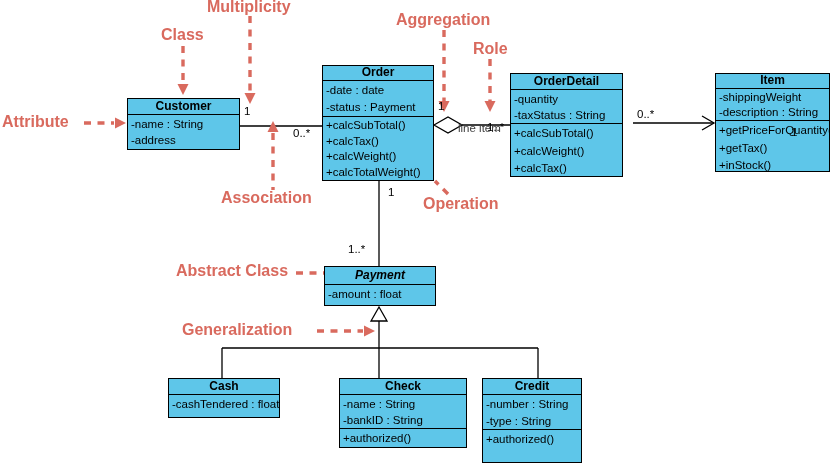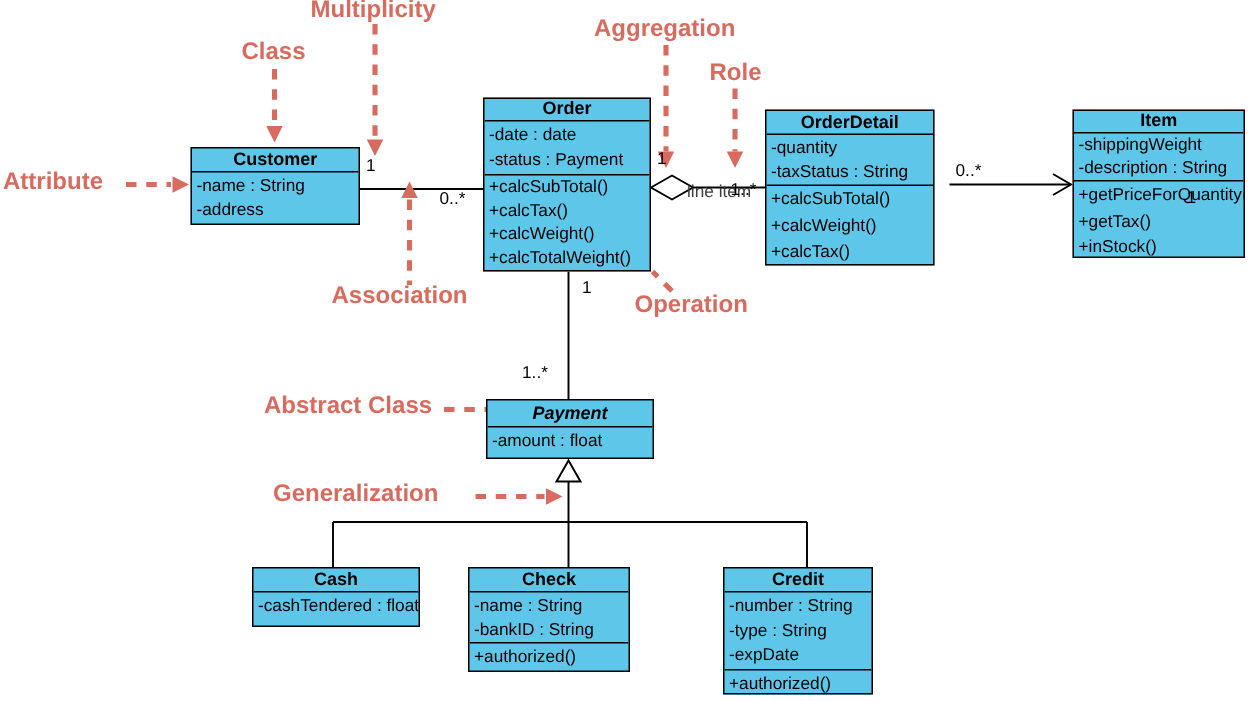--- a/index.html
+++ b/index.html
@@ -141,37 +141,36 @@
     </div>
   </div>
 
   <div class="cls cash" style="left:168px;top:378px;width:112px;height:40px;">
     <div class="cls-title">Cash</div>
     <div class="sec attrs">
       <div class="ln">-cashTendered : float</div>
     </div>
   </div>
 
-  <div class="cls check" style="left:312px;top:378px;width:108px;height:70px;">
+  <div class="cls check" style="left:339px;top:378px;width:128px;height:70px;">
     <div class="cls-title">Check</div>
     <div class="sec attrs">
       <div class="ln">-name : String</div>
       <div class="ln">-bankID : String</div>
     </div>
     <div class="sec ops">
       <div class="ln">+authorized()</div>
     </div>
   </div>
 
   <div class="cls credit" style="left:482px;top:378px;width:100px;height:85px;">
     <div class="cls-title">Credit</div>
     <div class="sec attrs">
       <div class="ln">-number : String</div>
       <div class="ln">-type : String</div>
-      <div class="ln">-expDate</div>
     </div>
     <div class="sec ops">
       <div class="ln">+authorized()</div>
     </div>
   </div>
 
   <div class="mult" style="left:244px;top:105px;">1</div>
   <div class="mult" style="left:293px;top:127px;">0..*</div>
   <div class="mult" style="left:438px;top:100px;">1</div>
   <div class="mult rolelbl" style="left:458px;top:106px;">line item</div>

